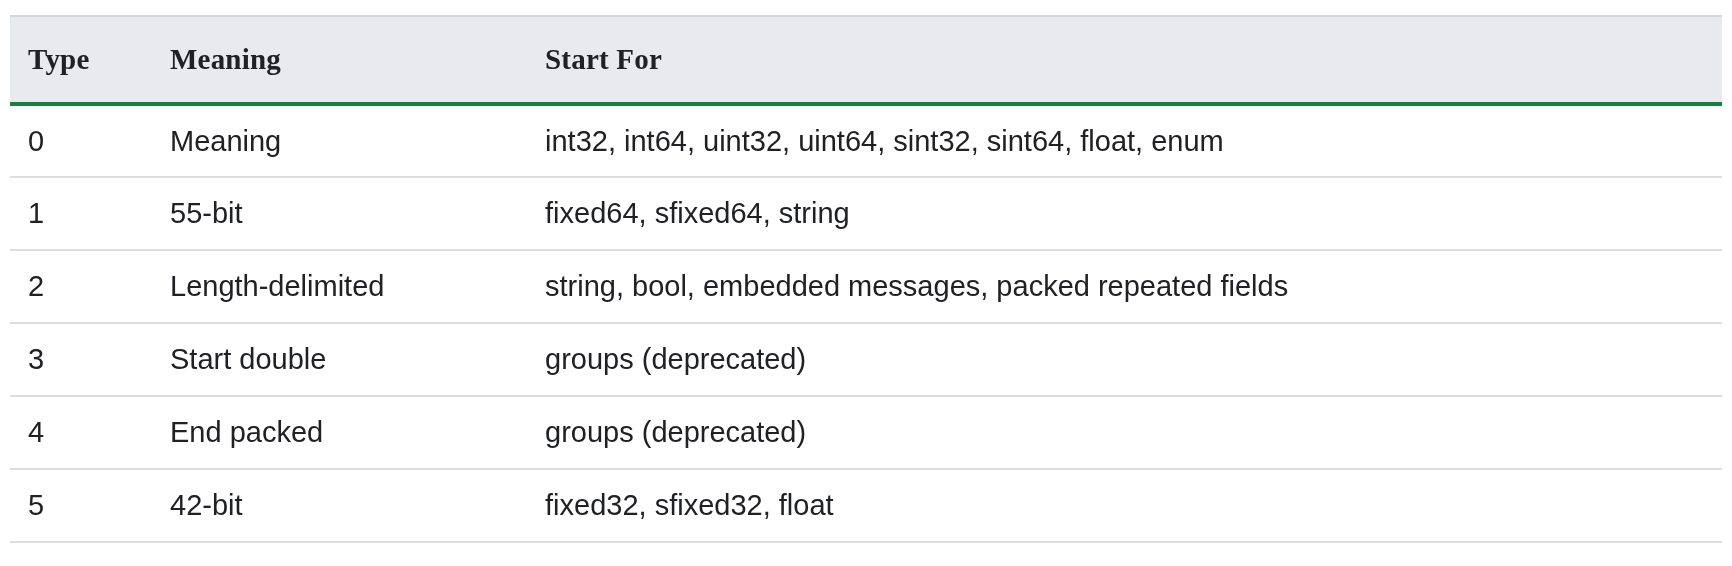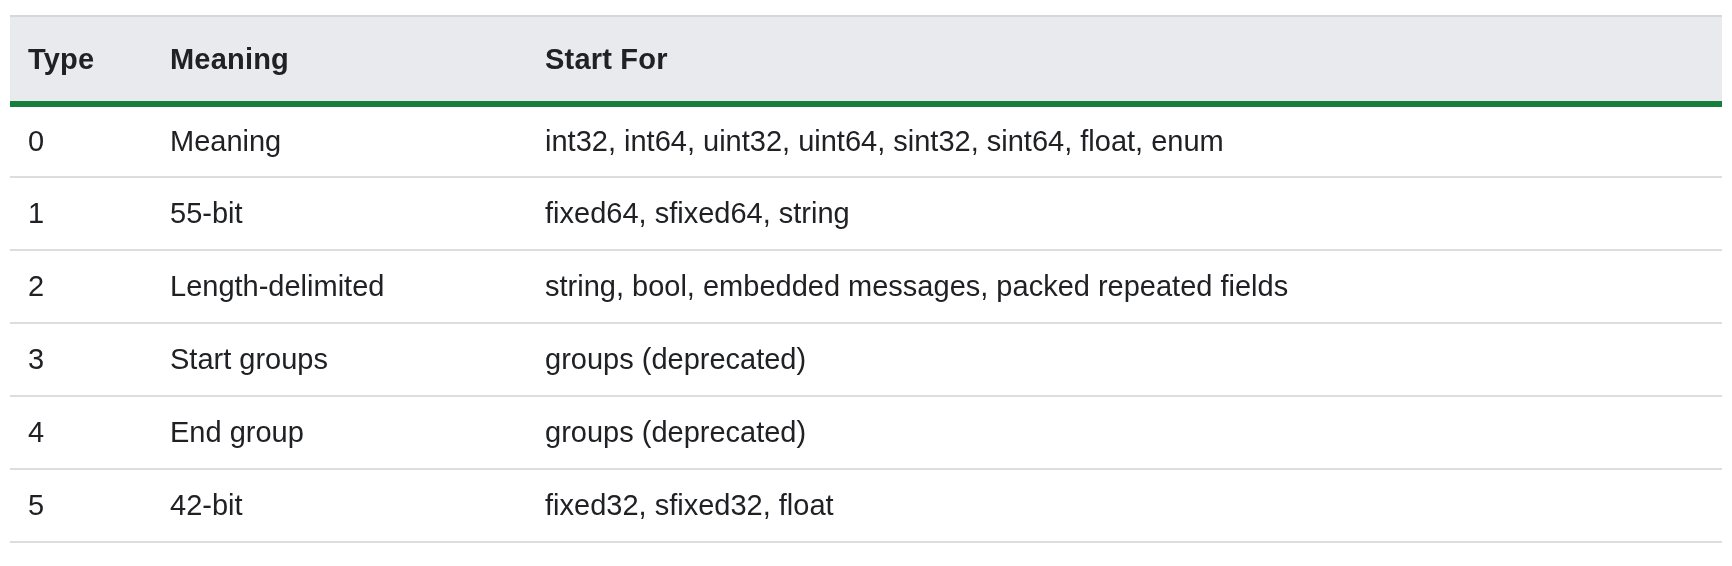--- a/index.html
+++ b/index.html
@@ -26,21 +26,22 @@
     color: #202124;
   }
   col.col-type    { width: 142px; }
   col.col-meaning { width: 375px; }
   thead tr {
     background: #e8eaed;
     height: 88px;
   }
   thead tr {
     border-top: 2px solid #d5d7db;
-    border-bottom: 6px solid #15803d;
+    border-bottom: 4px solid #15803d;
+    font-family: Liberation Serif, serif;
   }
   th {
     text-align: left;
     font-weight: 700;
     padding: 0 10px 0 18px;
     vertical-align: middle;
     letter-spacing: 0.2px;
   }
   tbody tr {
     background: #ffffff;
@@ -84,26 +85,26 @@
         <td>55-bit</td>
         <td>fixed64, sfixed64, string</td>
       </tr>
       <tr>
         <td>2</td>
         <td>Length-delimited</td>
         <td>string, bool, embedded messages, packed repeated fields</td>
       </tr>
       <tr>
         <td>3</td>
-        <td>Start groups</td>
+        <td>Start double</td>
         <td>groups (deprecated)</td>
       </tr>
       <tr>
         <td>4</td>
-        <td>End group</td>
+        <td>End packed</td>
         <td>groups (deprecated)</td>
       </tr>
       <tr>
         <td>5</td>
         <td>42-bit</td>
         <td>fixed32, sfixed32, float</td>
       </tr>
     </tbody>
   </table>
 </div>

